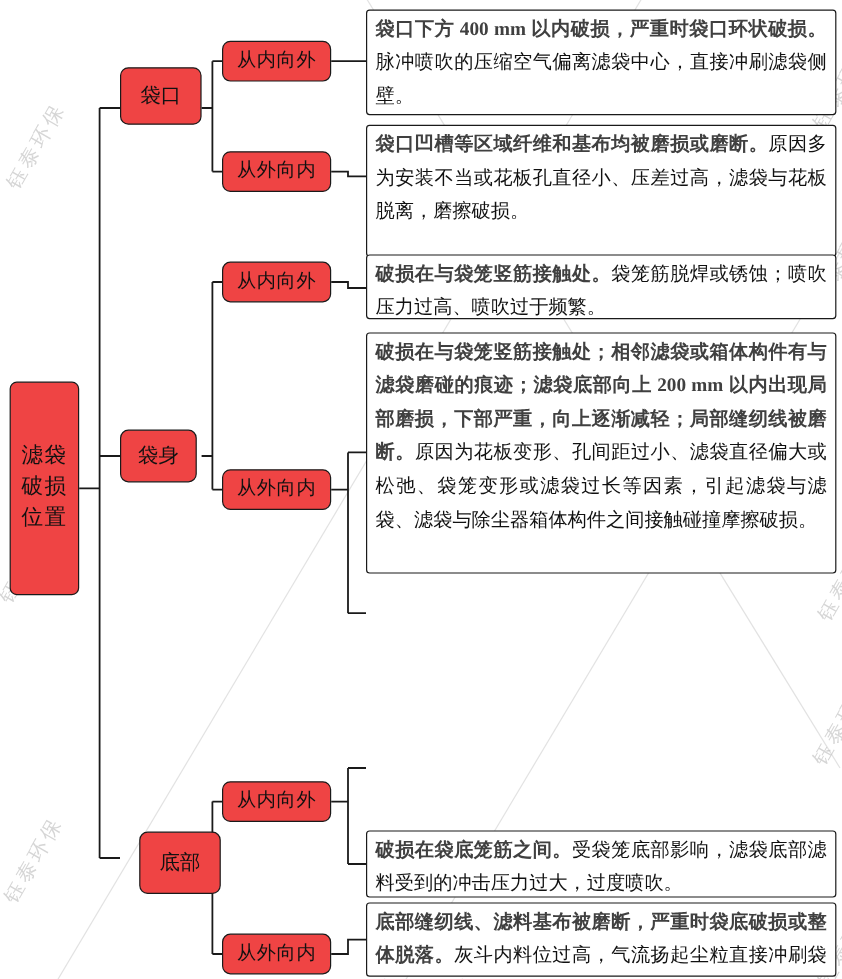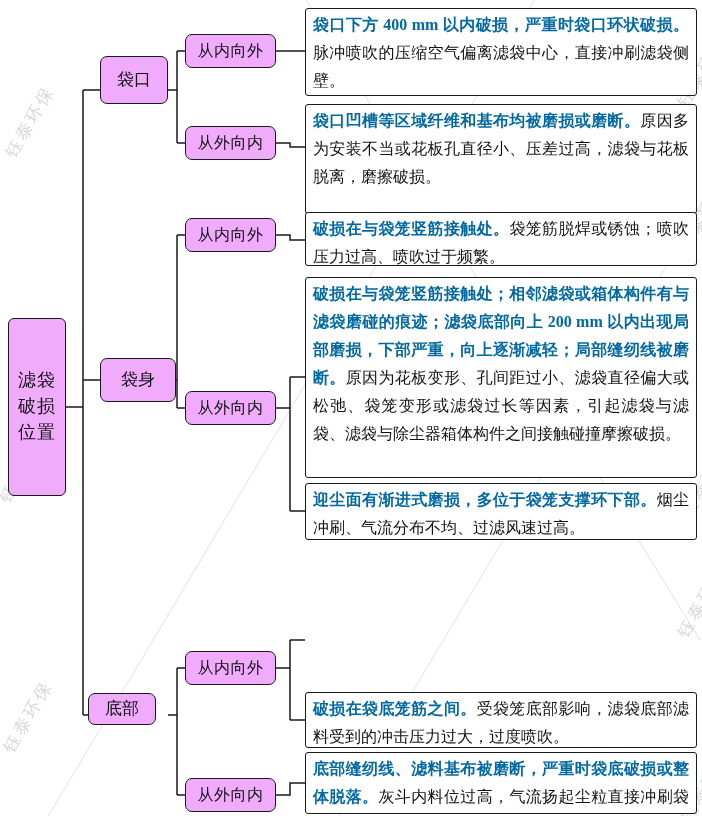--- a/index.html
+++ b/index.html
@@ -9,21 +9,21 @@
     background:#ffffff;
     overflow:hidden;
     font-family:"Liberation Serif","DejaVu Serif",serif;
     color:#111;
   }
   .connectors{position:absolute;left:0;top:0;z-index:1;}
   .node{
     position:absolute;
     box-sizing:border-box;
     border:1.6px solid #1a1a1a;
-    background:#f0abfc;
+    background:#ef4444;
     display:flex;
     align-items:center;
     justify-content:center;
     text-align:center;
     z-index:2;
     font-size:17px;
     line-height:1.45;
   }
   .root{
     border-radius:6px;
@@ -41,21 +41,21 @@
     box-sizing:border-box;
     border:1.6px solid #1a1a1a;
     border-radius:3px;
     background:#fff;
     padding:2px 7px;
     font-size:16px;
     line-height:28px;
     text-align:justify;
     z-index:2;
   }
-  .desc b{font-weight:bold;color:#0369a1;}
+  .desc b{font-weight:bold;color:#404040;}
   .wm{
     position:absolute;
     z-index:0;
     font-size:17px;
     color:#b4b4b4;
     opacity:0.55;
     transform:rotate(-60deg);
     letter-spacing:3px;
     white-space:nowrap;
     pointer-events:none;
@@ -98,22 +98,22 @@
   <div class="wm" style="left:662px;top:205px">钰泰环保</div>
   <div class="wm" style="left:666px;top:470px">钰泰环保</div>
   <div class="wm" style="left:662px;top:590px">钰泰环保</div>
   <div class="wm" style="left:666px;top:775px">钰泰环保</div>
 
   <div class="node root" style="left:8px;top:318px;width:58px;height:178px">滤袋
 破损
 位置</div>
 
   <div class="node l2" style="left:100px;top:56px;width:68px;height:48px">袋口</div>
-  <div class="node l2" style="left:100px;top:358px;width:76px;height:44px">袋身</div>
-  <div class="node l2" style="left:88px;top:693px;width:68px;height:32px">底部</div>
+  <div class="node l2" style="left:100px;top:358px;width:64px;height:44px">袋身</div>
+  <div class="node l2" style="left:116px;top:693px;width:68px;height:52px">底部</div>
 
   <div class="node l3" style="left:185px;top:34px;width:91px;height:34px">从内向外</div>
   <div class="node l3" style="left:185px;top:126px;width:91px;height:34px">从外向内</div>
   <div class="node l3" style="left:185px;top:218px;width:91px;height:34px">从内向外</div>
   <div class="node l3" style="left:185px;top:391px;width:91px;height:34px">从外向内</div>
   <div class="node l3" style="left:185px;top:651px;width:91px;height:34px">从内向外</div>
   <div class="node l3" style="left:185px;top:778px;width:91px;height:34px">从外向内</div>
 
   <div class="desc" style="top:8px;height:88px">
     <b>袋口下方 400 mm 以内破损，严重时袋口环状破损。</b><span>脉冲喷吹的压缩空气偏离滤袋中心，直接冲刷滤袋侧壁。</span>
@@ -124,23 +124,20 @@
   </div>
 
   <div class="desc" style="top:212px;height:54px">
     <b>破损在与袋笼竖筋接触处。</b><span>袋笼筋脱焊或锈蚀；喷吹压力过高、喷吹过于频繁。</span>
   </div>
 
   <div class="desc" style="top:277px;height:201px">
     <b>破损在与袋笼竖筋接触处；相邻滤袋或箱体构件有与滤袋磨碰的痕迹；滤袋底部向上 200 mm 以内出现局部磨损，下部严重，向上逐渐减轻；局部缝纫线被磨断。</b><span>原因为花板变形、孔间距过小、滤袋直径偏大或松弛、袋笼变形或滤袋过长等因素，引起滤袋与滤袋、滤袋与除尘器箱体构件之间接触碰撞摩擦破损。</span>
   </div>
 
-  <div class="desc" style="top:483px;height:57px">
-    <b>迎尘面有渐进式磨损，多位于袋笼支撑环下部。</b><span>烟尘冲刷、气流分布不均、过滤风速过高。</span>
-  </div>
 
 
   <div class="desc" style="top:692px;height:56px">
     <b>破损在袋底笼筋之间。</b><span>受袋笼底部影响，滤袋底部滤料受到的冲击压力过大，过度喷吹。</span>
   </div>
 
   <div class="desc" style="top:752px;height:62px">
     <b>底部缝纫线、滤料基布被磨断，严重时袋底破损或整体脱落。</b><span>灰斗内料位过高，气流扬起尘粒直接冲刷袋底，造成磨损。</span>
   </div>
 

